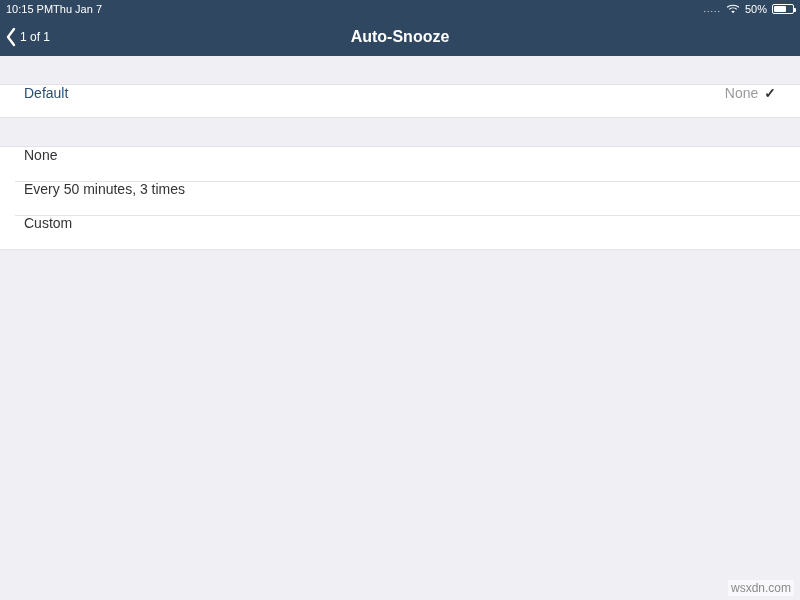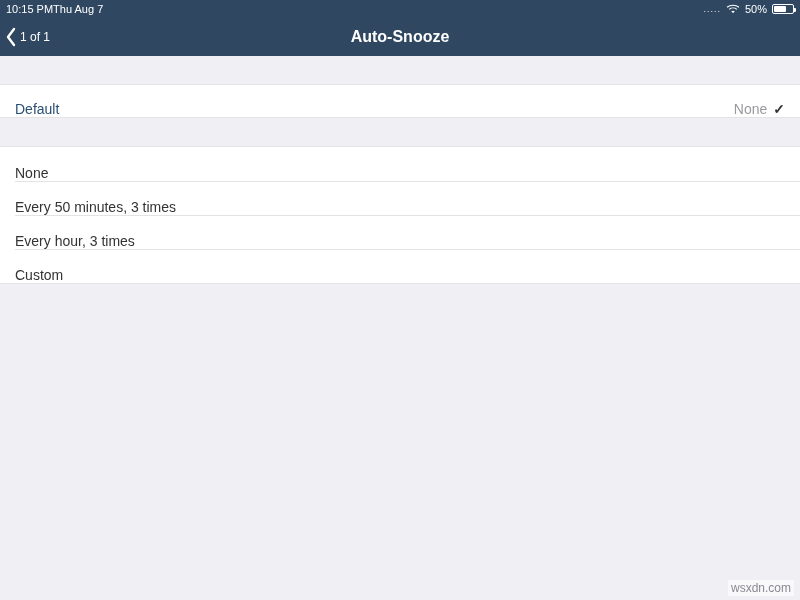--- a/index.html
+++ b/index.html
@@ -11,38 +11,38 @@
     .dots { letter-spacing: 1px; font-size: 9px; opacity: .9; }
     .battery { width: 22px; height: 10px; border: 1px solid #fff; border-radius: 2px; position: relative; display: inline-block; }
     .battery::after { content: ""; position: absolute; right: -3px; top: 2.5px; width: 2px; height: 4px; background: #fff; border-radius: 0 1px 1px 0; }
     .battery-fill { position: absolute; left: 1px; top: 1px; bottom: 1px; width: 58%; background: #fff; border-radius: 1px; }
     .nav-bar { width: 100%; height: 38px; background: #2f4761; color: #fff; display: flex; align-items: center; position: relative; }
     .nav-back { display: flex; align-items: center; gap: 2px; padding-left: 4px; font-size: 12px; cursor: pointer; }
     .nav-title { position: absolute; left: 0; right: 0; text-align: center; font-size: 16px; font-weight: 600; pointer-events: none; }
     .content { width: 100%; }
     .group-gap { height: 28px; }
     .group-gap-sm { height: 28px; }
-    .cell { background: #fff; width: 100%; height: 34px; display: flex; align-items: flex-end; padding: 0 15px; font-size: 14px; color: #333; position: relative; cursor: pointer; }
+    .cell { background: #fff; width: 100%; height: 34px; display: flex; align-items: flex-start; padding: 0 24px; font-size: 14px; color: #333; position: relative; cursor: pointer; }
     .cell + .cell::before { content: ""; position: absolute; top: 0; left: 15px; right: 0; height: 1px; background: #e3e3e6; }
     .cell .label-blue { color: #2a4f74; }
     .cell .right { margin-left: auto; display: flex; align-items: center; gap: 6px; color: #9a9a9e; }
     .check { color: #333; font-weight: bold; }
     .group-top { border-top: 1px solid #e3e3e6; }
     .group-bottom { border-bottom: 1px solid #e3e3e6; }
     .watermark { position: fixed; right: 6px; bottom: 4px; font-size: 12px; color: #8a8a8e; background: rgba(255,255,255,.6); padding: 1px 3px; }
     svg.chevron { width: 14px; height: 20px; }
     svg.wifi { width: 14px; height: 12px; }
   </style>
 </head>
 <body>
 
 <div class="status-bar">
   <div class="status-left">
     <span>10:15 PM</span>
-    <span>Thu Aug 7</span>
+    <span>Thu Jan 7</span>
   </div>
   <div class="status-center"></div>
   <div class="status-right">
     <span class="dots">.....</span>
     <svg class="wifi" viewBox="0 0 20 14">
       <path d="M10 13 L7.5 10.3 C8.9 9.1 11.1 9.1 12.5 10.3 Z" fill="#fff"></path>
       <path d="M4.5 7.5 C7.6 4.9 12.4 4.9 15.5 7.5" stroke="#fff" stroke-width="1.5" fill="none"></path>
       <path d="M1.5 4.5 C6.2 0.5 13.8 0.5 18.5 4.5" stroke="#fff" stroke-width="1.5" fill="none"></path>
     </svg>
     <span>50%</span>
@@ -76,21 +76,18 @@
   <div class="group-gap-sm"></div>
 
   <div class="group-top group-bottom">
     <div class="cell">
       <span>None</span>
     </div>
     <div class="cell">
       <span>Every 50 minutes, 3 times</span>
     </div>
     <div class="cell">
-      <span>Every hour, 3 times</span>
-    </div>
-    <div class="cell">
       <span>Custom</span>
     </div>
   </div>
 </div>
 
 <div class="watermark">wsxdn.com</div>
 
 </body></html>

